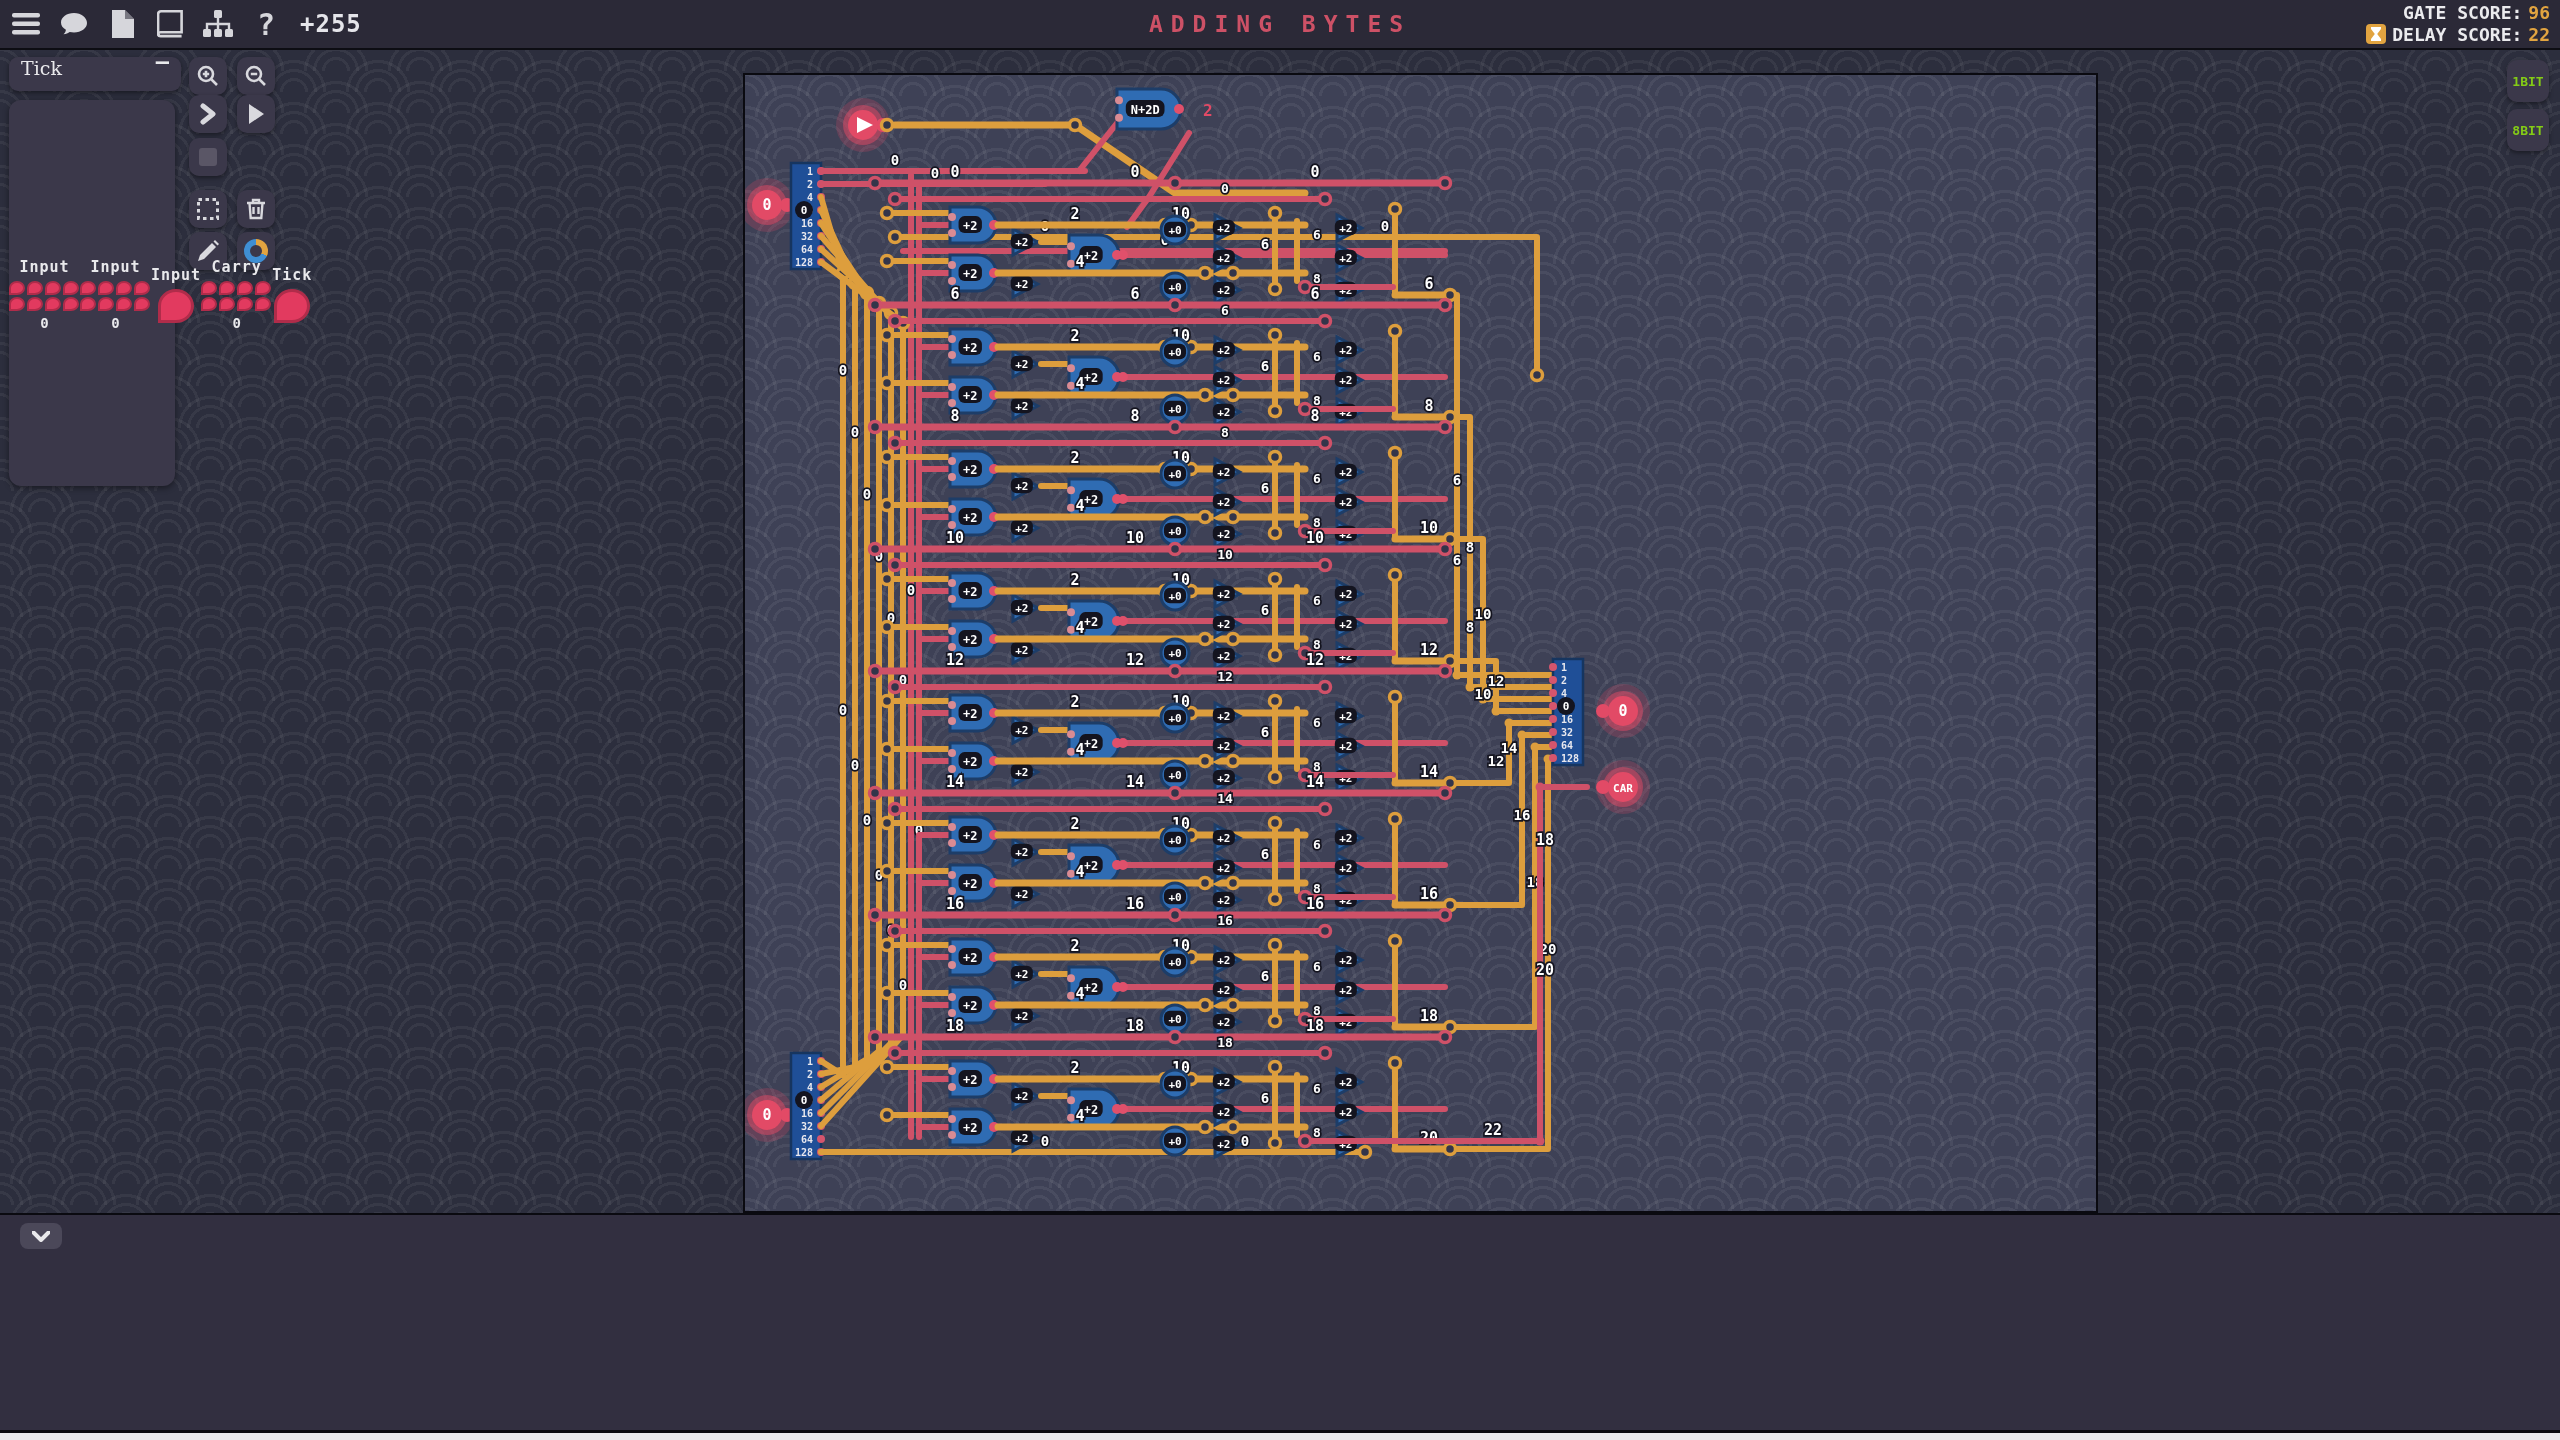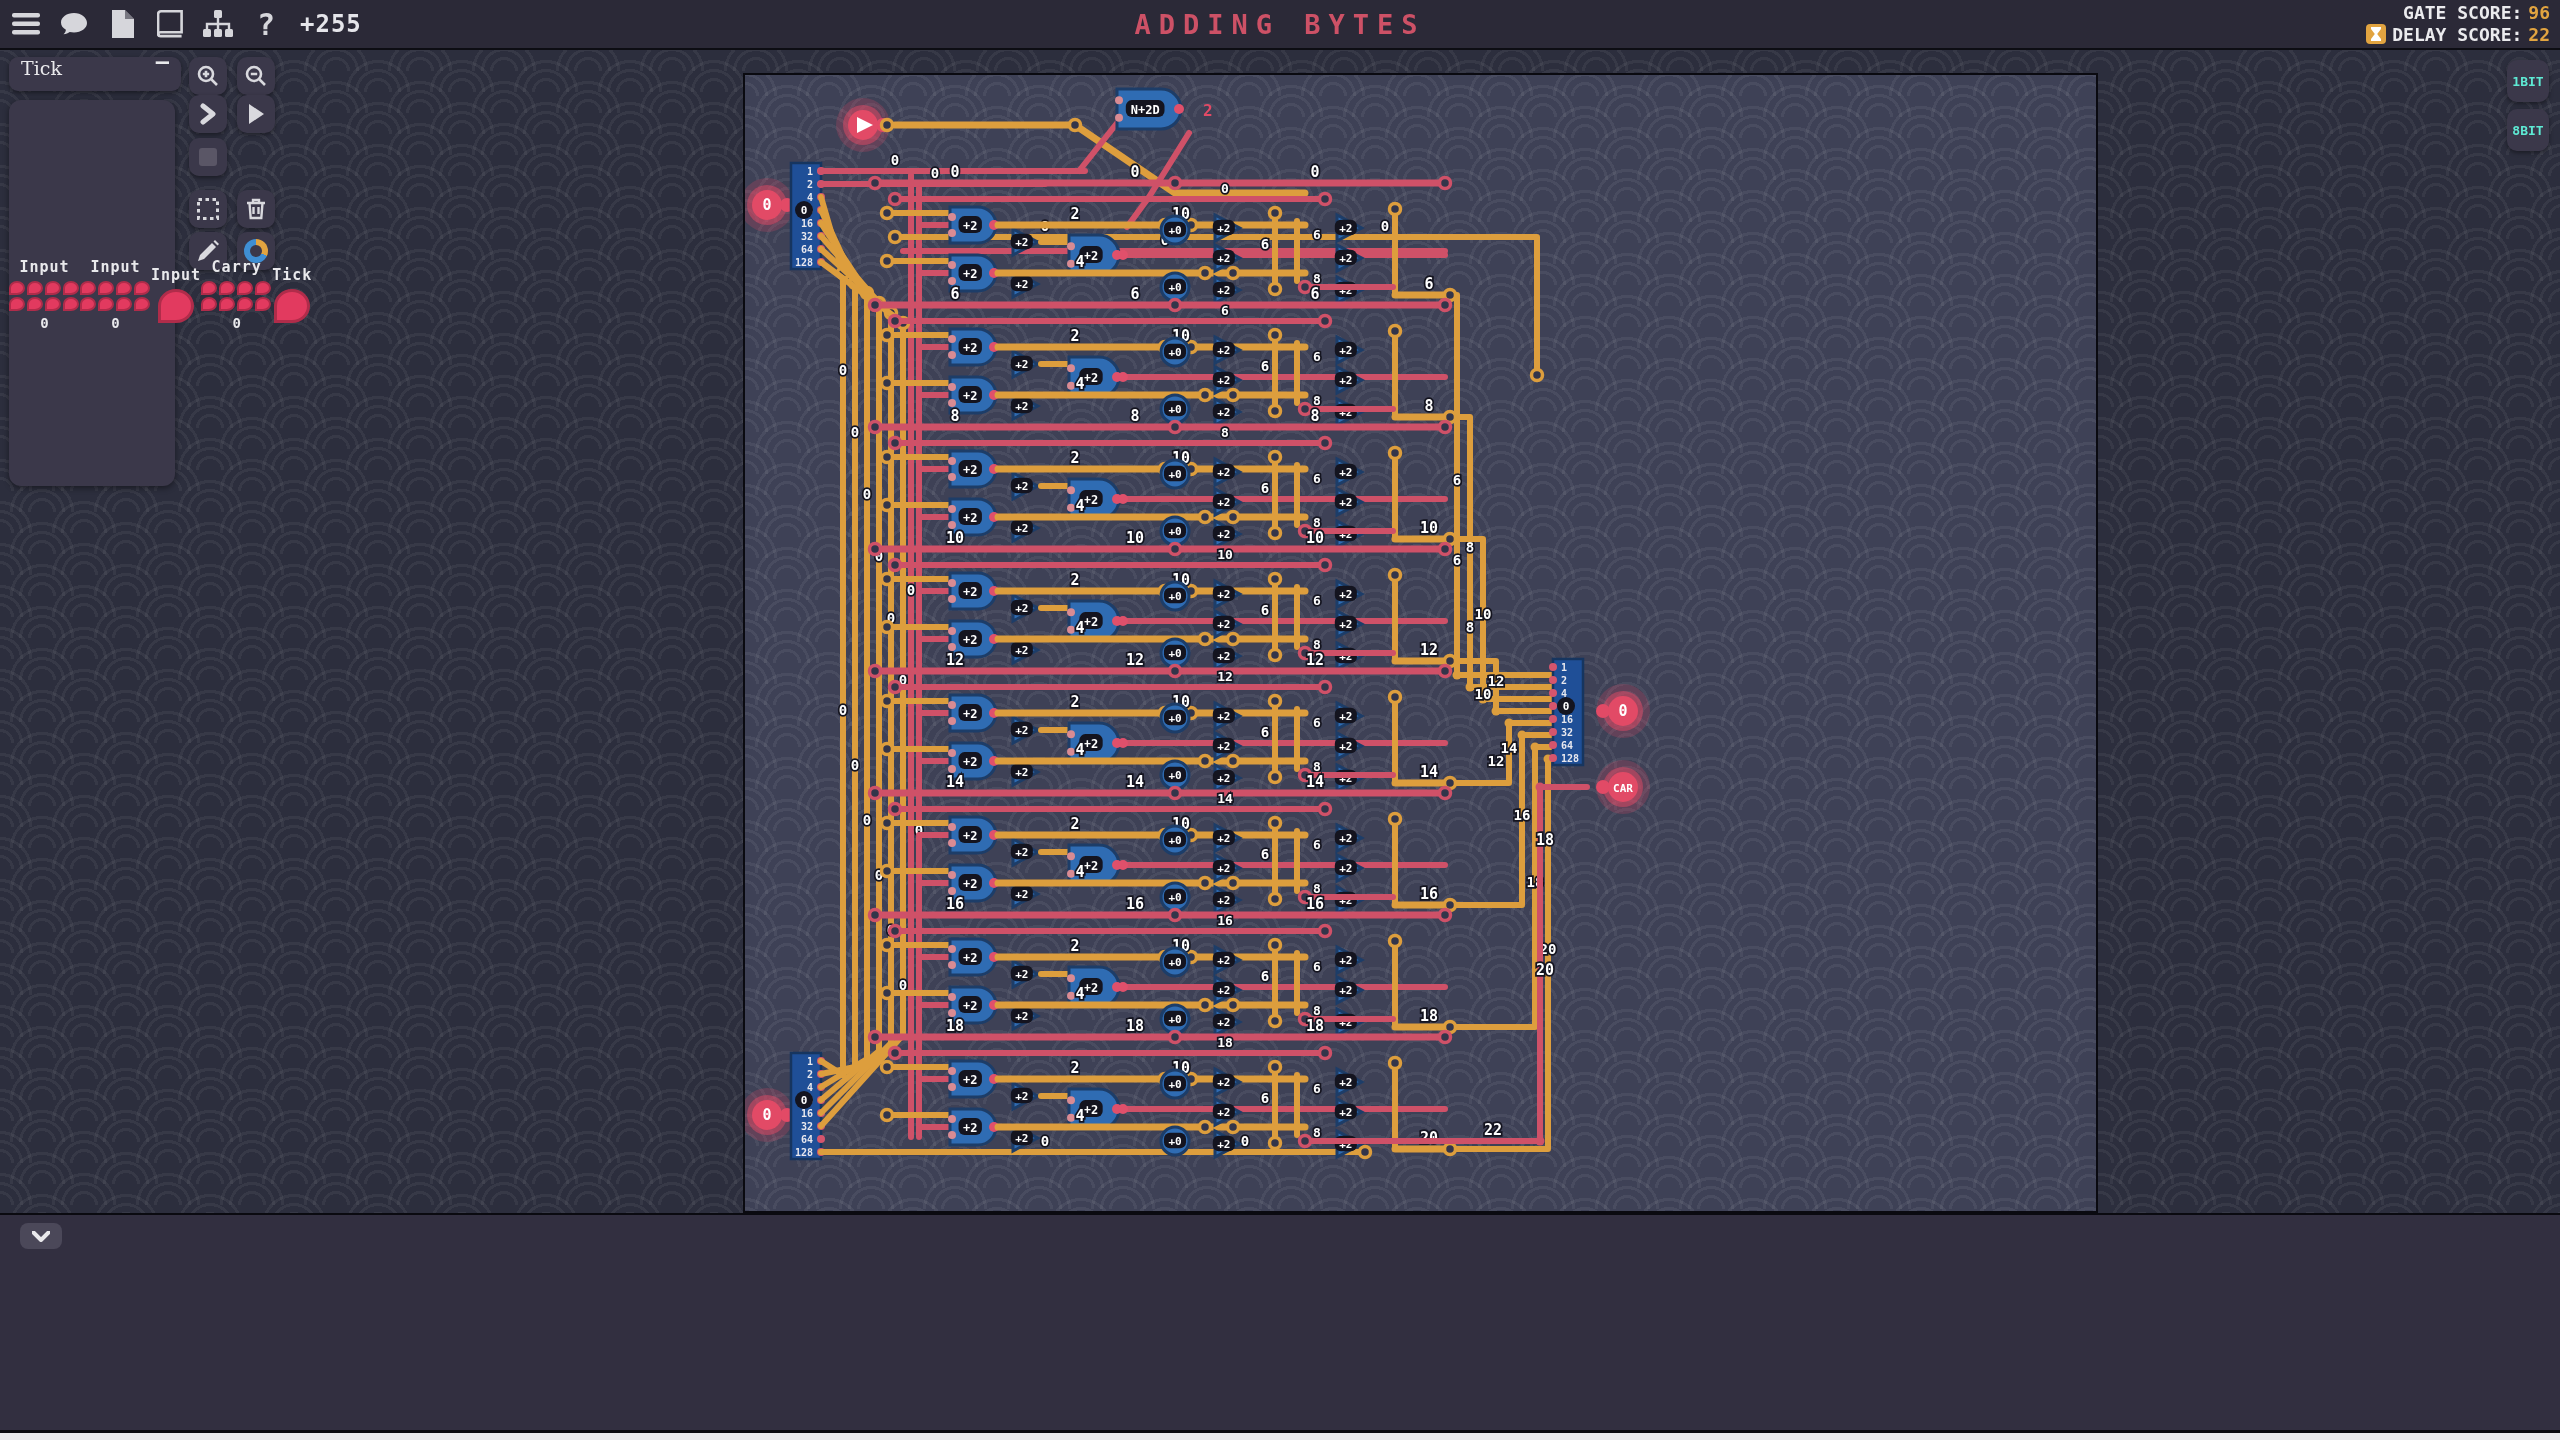--- a/index.html
+++ b/index.html
@@ -26,21 +26,21 @@
 
   
   .topbar{position:absolute;left:0;top:0;width:2560px;height:48px;background:#2b2937;
     border-bottom:2px solid #0d0d13;display:flex;align-items:center;z-index:30;}
   .tb-icon{width:44px;height:40px;display:flex;align-items:center;justify-content:center;
     color:#d6d6db;cursor:pointer;margin-left:4px;}
   .tb-icon svg{display:block;}
   .tb-q{font-size:30px;font-weight:bold;color:#d6d6db;}
   .tb-counter{margin-left:12px;font-size:24px;font-weight:bold;color:#e5e5ea;letter-spacing:1px;}
   .tb-title{position:absolute;left:50%;top:50%;transform:translate(-50%,-50%);
-    font-size:27px;font-weight:bold;letter-spacing:8px;color:#cd5166;}
+    font-size:23px;font-weight:bold;letter-spacing:8px;color:#cd5166;}
   .tb-scores{margin-left:auto;padding-right:10px;text-align:right;font-size:18px;
     font-weight:bold;color:#ebebee;line-height:22px;}
   .tb-scores .row{display:flex;align-items:flex-start;justify-content:flex-end;gap:6px;}
   .tb-scores .num{color:#e2a440;}
   .hg-chip{width:20px;height:20px;border-radius:4px;background:#e2a440;display:inline-flex;
     align-items:center;justify-content:center;}
 
   
   .workspace{position:absolute;left:0;top:50px;width:2560px;height:1163px;}
   .canvas{position:absolute;left:743px;top:23px;width:1351px;height:1136px;
@@ -71,21 +71,21 @@
     box-shadow:0 2px 4px rgba(0,0,0,.4);display:flex;align-items:center;justify-content:center;
     color:#d9d9de;cursor:pointer;z-index:18;}
   .tbtn svg{display:block;}
   .wheel{width:24px;height:24px;border-radius:50%;
     background:conic-gradient(#e2a440 0 115deg,#3f8fd4 115deg 360deg);position:relative;}
   .wheel::after{content:"";position:absolute;inset:6px;border-radius:50%;background:#3b384a;}
 
   
   .bitbtn{position:absolute;width:42px;height:42px;border-radius:10px;background:#3b384a;
     box-shadow:0 2px 4px rgba(0,0,0,.4);display:flex;align-items:center;justify-content:center;
-    color:#5eead4;font-size:13px;font-weight:bold;cursor:pointer;z-index:18;}
+    color:#84cc16;font-size:13px;font-weight:bold;cursor:pointer;z-index:18;}
 
   
   .hintpanel{position:absolute;left:0;top:1213px;width:2560px;height:217px;background:#322f40;
     border-top:2px solid #0a0a10;}
   .hchev{position:absolute;left:20px;top:8px;width:42px;height:26px;border-radius:8px;
     background:#4b4859;display:flex;align-items:center;justify-content:center;cursor:pointer;}
   .hint-text{position:absolute;left:0;top:112px;width:100%;text-align:center;
     font-size:31px;font-weight:bold;letter-spacing:16px;color:#ececf0;}
   .bottomstrip{position:absolute;left:0;top:1430px;width:2560px;height:10px;background:#e9e9ec;
     border-top:3px solid #0a0a10;}

